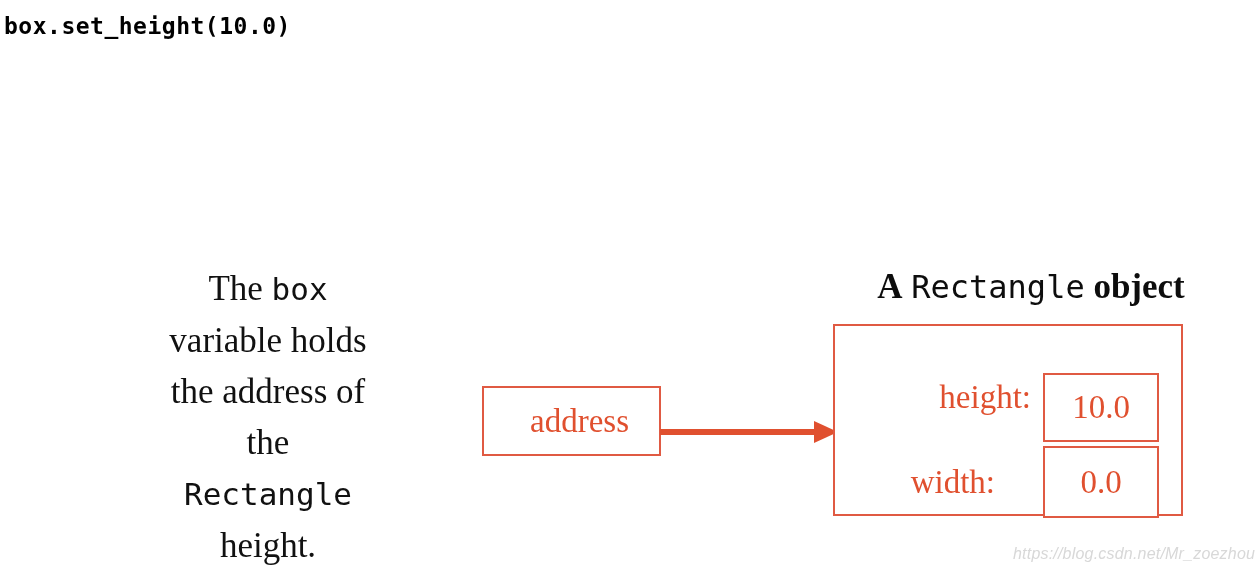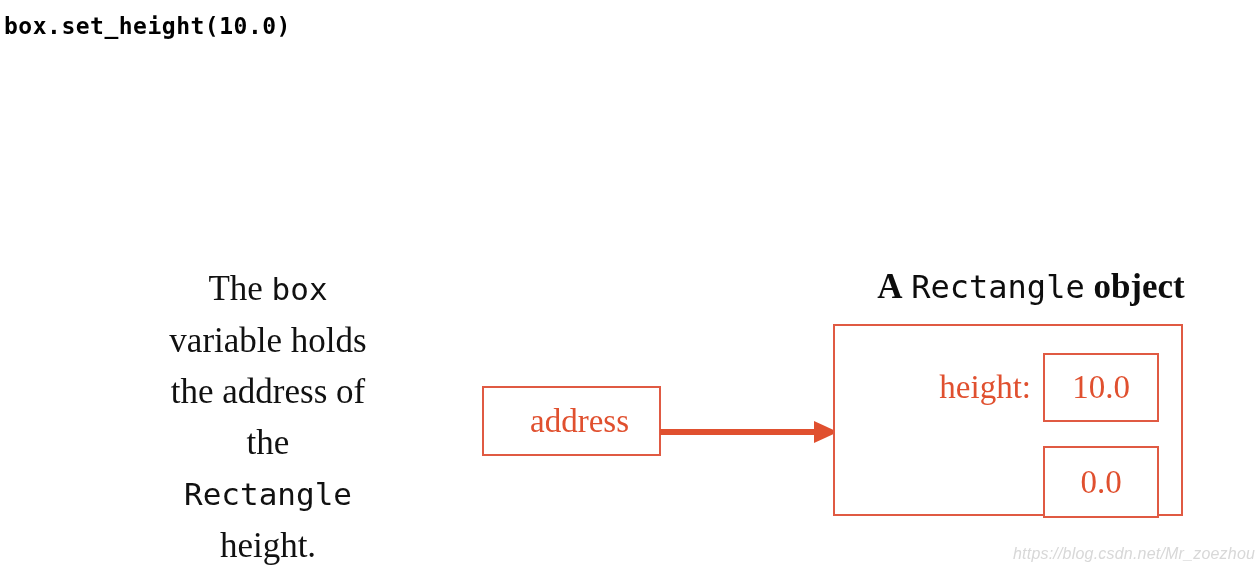--- a/index.html
+++ b/index.html
@@ -136,21 +136,21 @@
     font-size: 33px;
     color: #e0502f;
     line-height: 1;
   }
 
   #field-row-height {
     left: 0px;
     top: 27px;
     width: 324px;
   }
-  #field-row-height .field-value-box { height: 69px; }
+  #field-row-height .field-value-box { height: 69px; margin-top: 20px; }
 
   #field-row-width {
     left: 0px;
     top: 120px;
     width: 324px;
   }
   #field-row-width .field-value-box { height: 72px; margin-left: 36px; }
 
   
   #watermark {
@@ -197,20 +197,21 @@
 <div id="rectangle-object-box">
 
   <div class="field-row" id="field-row-height">
     <span class="field-label">height:</span>
     <span class="field-value-box">
       <span class="field-value">10.0</span>
     </span>
   </div>
 
   <div class="field-row" id="field-row-width">
+    <span class="field-label">width:</span>
     <span class="field-value-box">
       <span class="field-value">0.0</span>
     </span>
   </div>
 
 </div>
 
 <div id="watermark">https://blog.csdn.net/Mr_zoezhou</div>
 
 </body></html>

